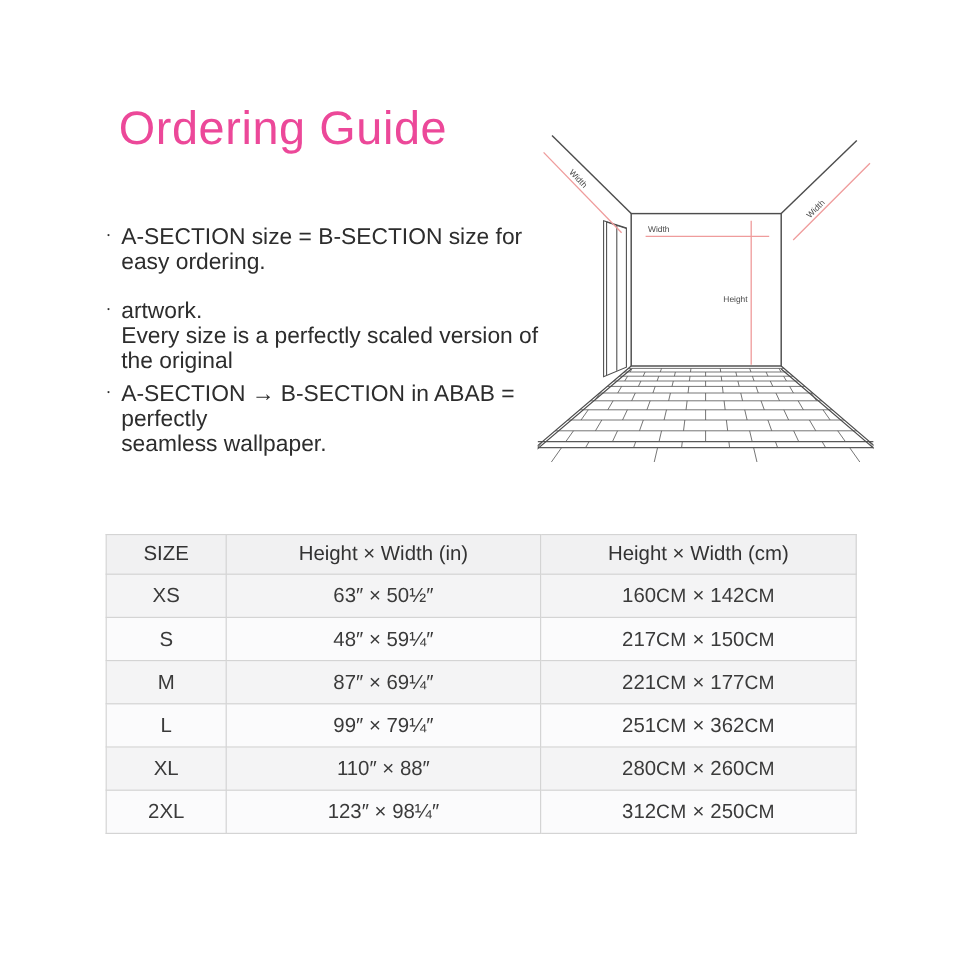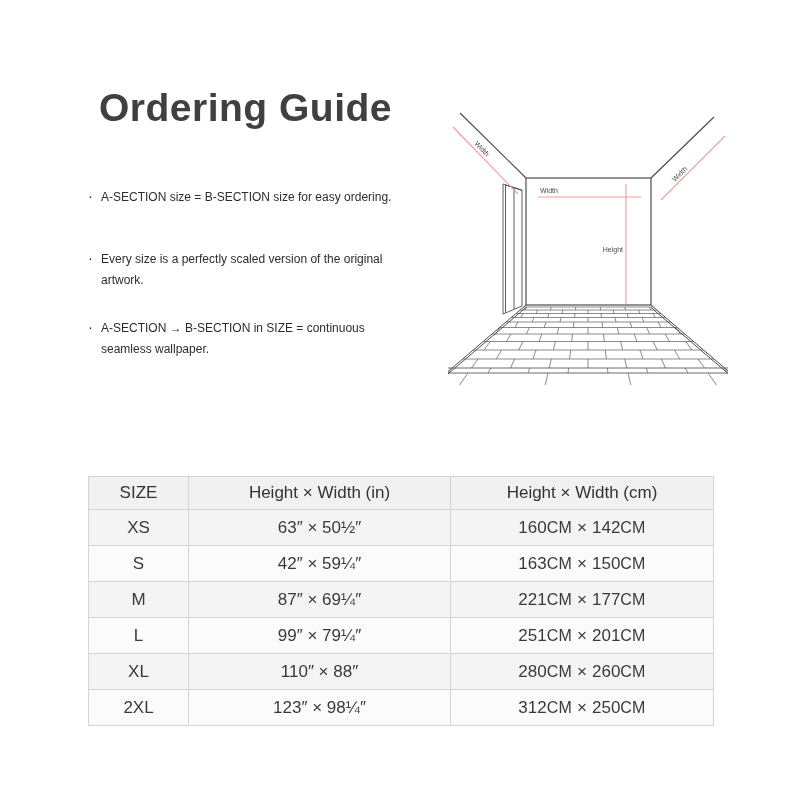--- a/index.html
+++ b/index.html
@@ -1,34 +1,34 @@
 <!DOCTYPE html>
 <html><head>
 <meta charset="utf-8">
 <style>
   html,body{margin:0;padding:0;background:#ffffff;}
   #canvas{position:relative;width:800px;height:800px;background:#ffffff;overflow:hidden;
           font-family:"Liberation Sans","DejaVu Sans",sans-serif;color:#2d2d2d;}
 
-  .page-title{position:absolute;left:99px;top:86px;font-size:39px;font-weight:700;
-              color:#404040;letter-spacing:0.5px;}
+  .page-title{position:absolute;left:99px;top:86px;font-size:39px;font-weight:400;
+              color:#ec4899;letter-spacing:0.5px;}
 
   .bullets{position:absolute;left:88px;top:187px;width:380px;}
   .bullet-item{position:absolute;left:0;display:flex;align-items:flex-start;}
   .bullet-item .marker{width:13px;flex:0 0 13px;font-size:15px;line-height:17px;color:#2d2d2d;text-align:left;}
-  .bullet-item .lines{font-size:12px;line-height:21px;color:#2d2d2d;}
+  .bullet-item .lines{font-size:19px;line-height:21px;color:#2d2d2d;}
   #bullet-1{top:0px;}
   #bullet-2{top:62px;}
   #bullet-3{top:131px;}
 
   .illustration{position:absolute;left:448px;top:108px;width:280px;height:290px;}
   .illustration svg{display:block;width:100%;height:100%;}
   .illustration text{font-family:"Liberation Sans","DejaVu Sans",sans-serif;font-size:7px;fill:#4a4a4a;}
 
-  .size-table{position:absolute;left:88px;top:476px;width:625px;border-collapse:collapse;
+  .size-table{position:absolute;left:88px;top:445px;width:625px;border-collapse:collapse;
               table-layout:fixed;border:1px solid #bdbdbd;font-size:17px;color:#3a3a3a;}
   .size-table col.c-size{width:100px;}
   .size-table col.c-in{width:262px;}
   .size-table col.c-cm{width:263px;}
   .size-table th,.size-table td{border:1px solid #d4d4d4;text-align:center;font-weight:400;padding:0;}
   .size-table thead th{height:32px;background:#f1f1f2;font-size:17px;color:#333;}
   .size-table tbody td{height:35px;}
   .size-table tbody tr:nth-child(odd) td{background:#f4f4f5;}
   .size-table tbody tr:nth-child(even) td{background:#fbfbfc;}
   .cm-unit{font-size:16px;text-transform:uppercase;letter-spacing:0.2px;}
@@ -42,28 +42,28 @@
   <div class="page-title">Ordering Guide</div>
 
   <div class="bullets">
     <div class="bullet-item" id="bullet-1">
       <span class="marker">·</span>
       <span class="lines"><span>A-SECTION size = B-SECTION size for easy ordering.</span></span>
     </div>
     <div class="bullet-item" id="bullet-2">
       <span class="marker">·</span>
       <span class="lines">
+        <div>artwork.</div>
         <div>Every size is a perfectly scaled version of the original</div>
-        <div>artwork.</div>
       </span>
     </div>
     <div class="bullet-item" id="bullet-3">
       <span class="marker">·</span>
       <span class="lines">
-        <div>A-SECTION → B-SECTION in SIZE = continuous</div>
+        <div>A-SECTION → B-SECTION in ABAB = perfectly</div>
         <div>seamless wallpaper.</div>
       </span>
     </div>
   </div>
 
   <div class="illustration">
     <svg viewBox="0 0 280 290" xmlns="http://www.w3.org/2000/svg">
       <defs>
         <clipPath id="floorclip">
           <polygon points="-10,272 78,197 203,197 290,271.5 290,290 -10,290"></polygon>
@@ -118,32 +118,32 @@
       </tr>
     </thead>
     <tbody>
       <tr>
         <td>XS</td>
         <td>63″ × 50½″</td>
         <td><span>160</span><span class="cm-unit">cm</span><span class="times">×</span><span>142</span><span class="cm-unit">cm</span></td>
       </tr>
       <tr>
         <td>S</td>
-        <td>42″ × 59¼″</td>
-        <td><span>163</span><span class="cm-unit">cm</span><span class="times">×</span><span>150</span><span class="cm-unit">cm</span></td>
+        <td>48″ × 59¼″</td>
+        <td><span>217</span><span class="cm-unit">cm</span><span class="times">×</span><span>150</span><span class="cm-unit">cm</span></td>
       </tr>
       <tr>
         <td>M</td>
         <td>87″ × 69¼″</td>
         <td><span>221</span><span class="cm-unit">cm</span><span class="times">×</span><span>177</span><span class="cm-unit">cm</span></td>
       </tr>
       <tr>
         <td>L</td>
         <td>99″ × 79¼″</td>
-        <td><span>251</span><span class="cm-unit">cm</span><span class="times">×</span><span>201</span><span class="cm-unit">cm</span></td>
+        <td><span>251</span><span class="cm-unit">cm</span><span class="times">×</span><span>362</span><span class="cm-unit">cm</span></td>
       </tr>
       <tr>
         <td>XL</td>
         <td>110″ × 88″</td>
         <td><span>280</span><span class="cm-unit">cm</span><span class="times">×</span><span>260</span><span class="cm-unit">cm</span></td>
       </tr>
       <tr>
         <td>2XL</td>
         <td>123″ × 98¼″</td>
         <td><span>312</span><span class="cm-unit">cm</span><span class="times">×</span><span>250</span><span class="cm-unit">cm</span></td>

